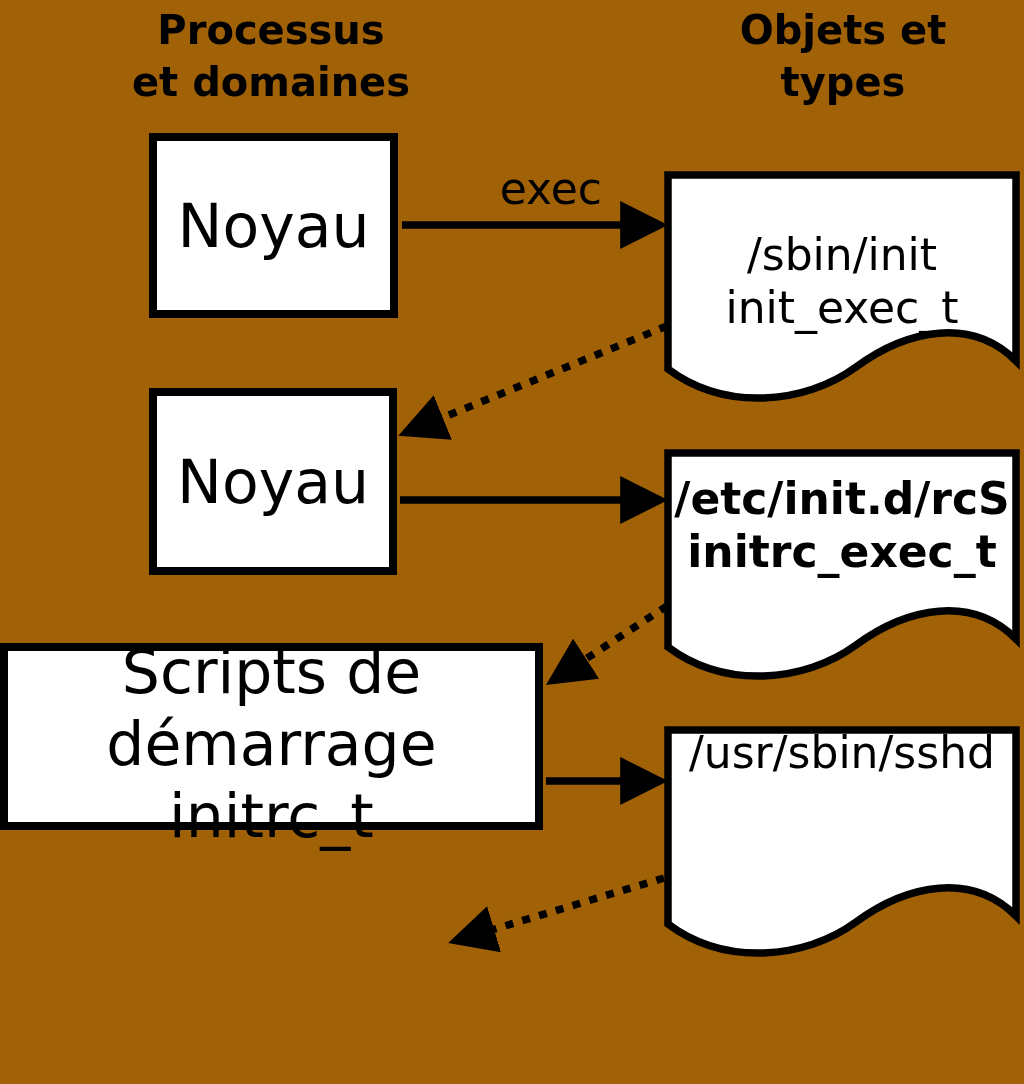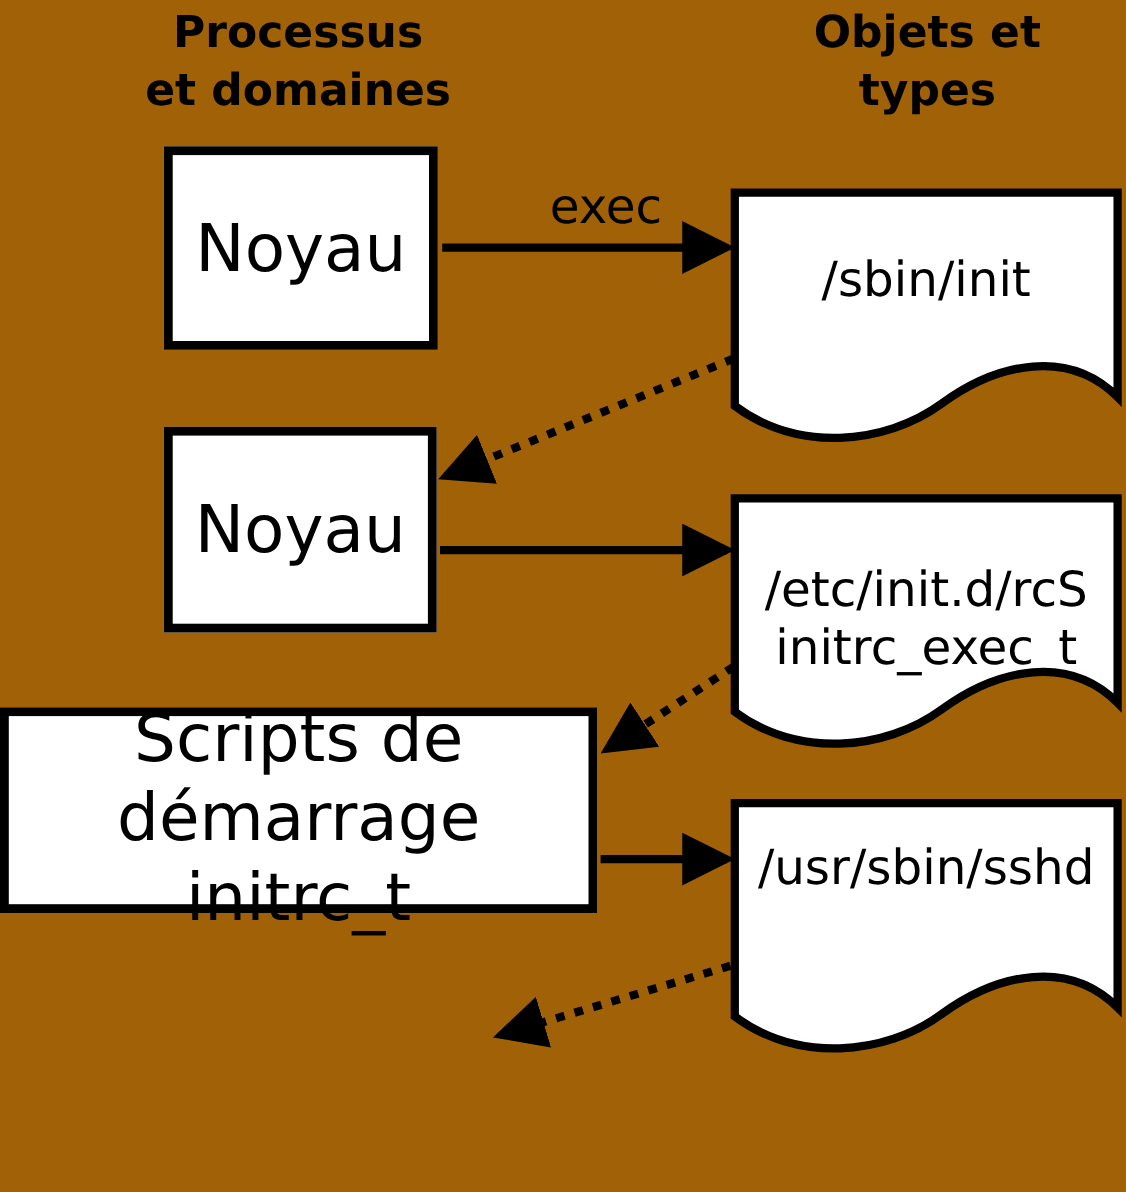--- a/index.html
+++ b/index.html
@@ -46,22 +46,22 @@
   .doc-text {
     position: absolute;
     left: 668px;
     width: 348px;
     text-align: center;
     font-size: 44px;
     line-height: 1.2;
   }
   .doc-text span { display: block; }
   #doc-text-1 { top: 205px; margin-top: 24px; }
-  #doc-text-2 { top: 511px; }
-  #doc-text-3 { top: 764px; }
+  #doc-text-2 { top: 473px; font-weight: bold; }
+  #doc-text-3 { top: 727px; }
 
   #exec-label {
     position: absolute;
     left: 462px;
     top: 163px;
     width: 140px;
     text-align: right;
     font-size: 44px;
   }
   #shapes-layer {
@@ -115,20 +115,21 @@
   <div class="pbox" id="box-init">
     <span>Noyau</span>
   </div>
   <div class="pbox" id="box-initrc">
     <span>Scripts de démarrage</span>
     <span>initrc_t</span>
   </div>
 
   <div class="doc-text" id="doc-text-1">
     <span>/sbin/init</span>
+    <span>init_exec_t</span>
   </div>
   <div class="doc-text" id="doc-text-2">
     <span>/etc/init.d/rcS</span>
     <span>initrc_exec_t</span>
   </div>
   <div class="doc-text" id="doc-text-3">
     <span>/usr/sbin/sshd</span>
   </div>
 
   <div id="exec-label">exec</div>

